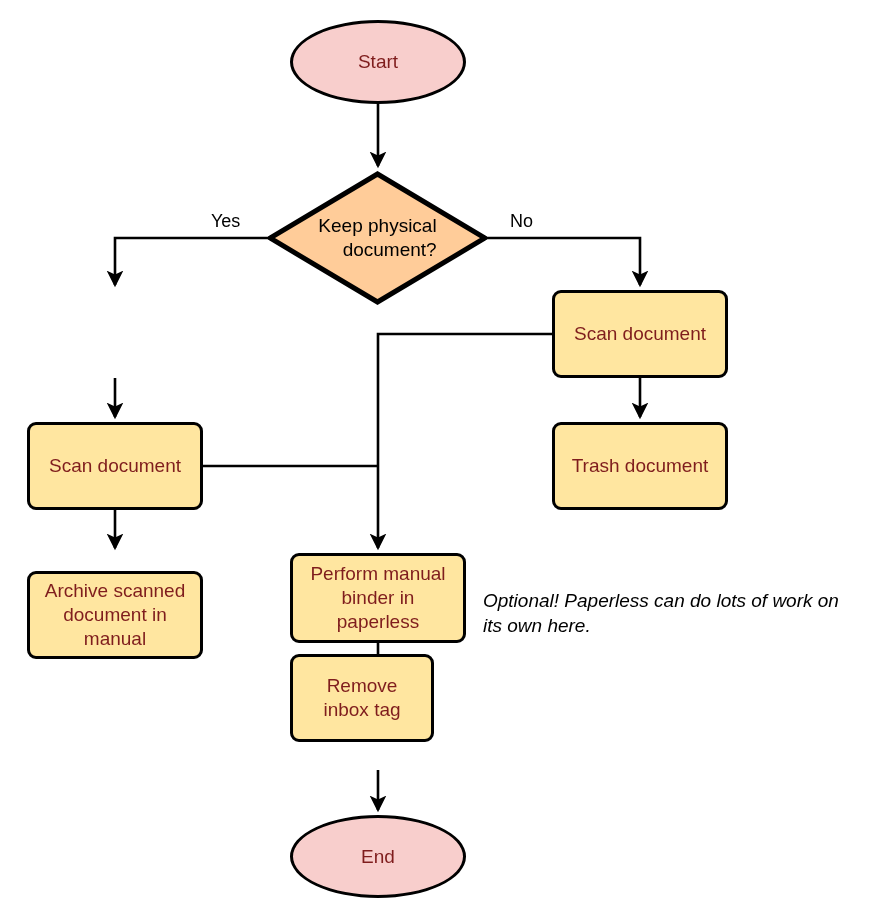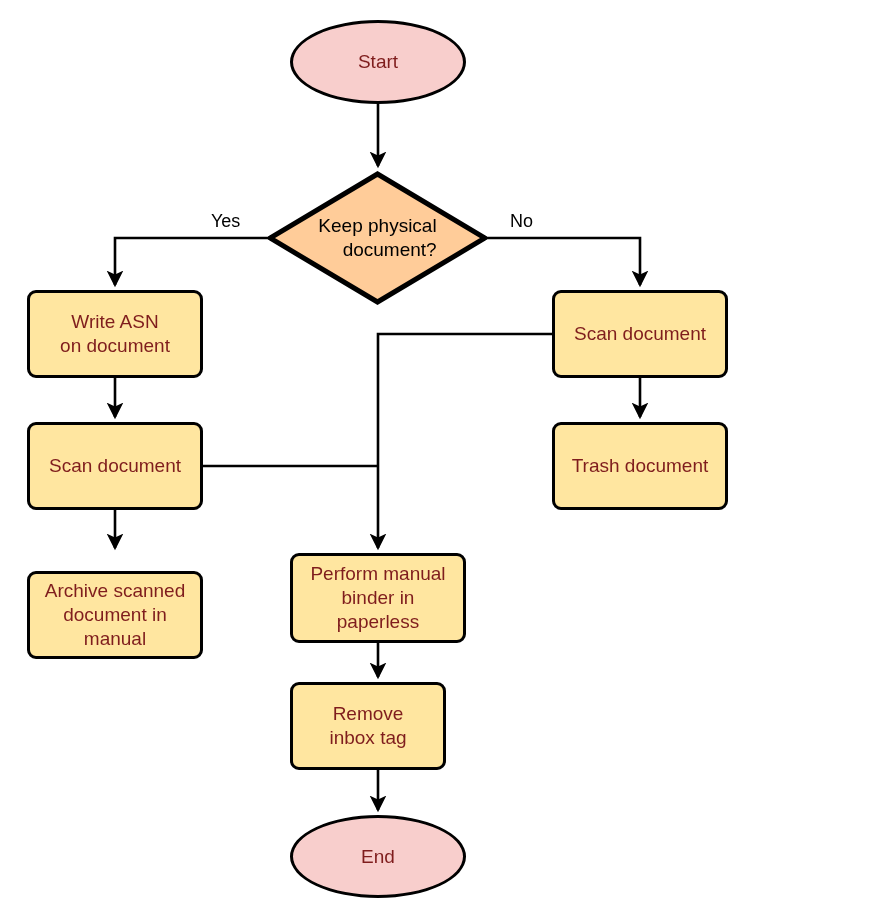--- a/index.html
+++ b/index.html
@@ -132,26 +132,20 @@
     </svg>
     <div class="decision-label">
       <div>Keep physical</div>
       <div>document?</div>
     </div>
   </div>
 
   <div class="edge-label" style="left:211px; top:211px;">Yes</div>
   <div class="edge-label" style="left:510px; top:211px;">No</div>
 
-  <div class="node process" style="left:27px; top:290px; width:176px; height:88px;">
-    <div>
-      <div>Write ASN</div>
-      <div>on document</div>
-    </div>
-  </div>
 
   <div class="node process" style="left:27px; top:422px; width:176px; height:88px;">
     <span>Scan document</span>
   </div>
 
   <div class="node process" style="left:27px; top:571px; width:176px; height:88px;align-items:center;">
     <div>
       <div>Archive scanned</div>
       <div>document in</div>
       <div>manual</div>
@@ -167,25 +161,29 @@
   </div>
 
   <div class="node process" style="left:290px; top:553px; width:176px; height:90px;">
     <div>
       <div>Perform manual</div>
       <div>binder in</div>
       <div>paperless</div>
     </div>
   </div>
 
-  <div class="node process" style="left:290px; top:682px; width:156px; height:88px;">
+  <div class="node process" style="left:290px; top:654px; width:144px; height:88px;">
     <div>
       <div>Remove</div>
       <div>inbox tag</div>
     </div>
   </div>
 
   <div class="node terminator" style="left:290px; top:815px; width:176px; height:83px;">
     <span>End</span>
   </div>
 
+  <div class="note" style="left:483px; top:588px; width:400px;">
+    <div>Optional! Paperless can do lots of work on</div>
+    <div>its own here.</div>
+  </div>
 
 </div>
 
 </body></html>

